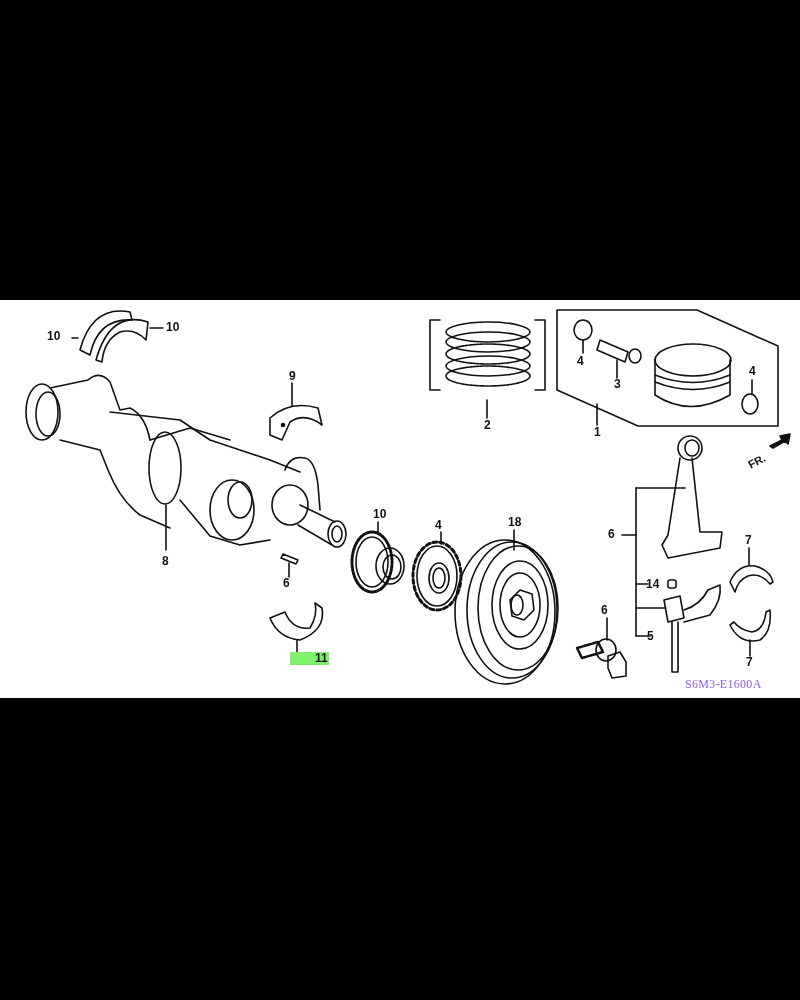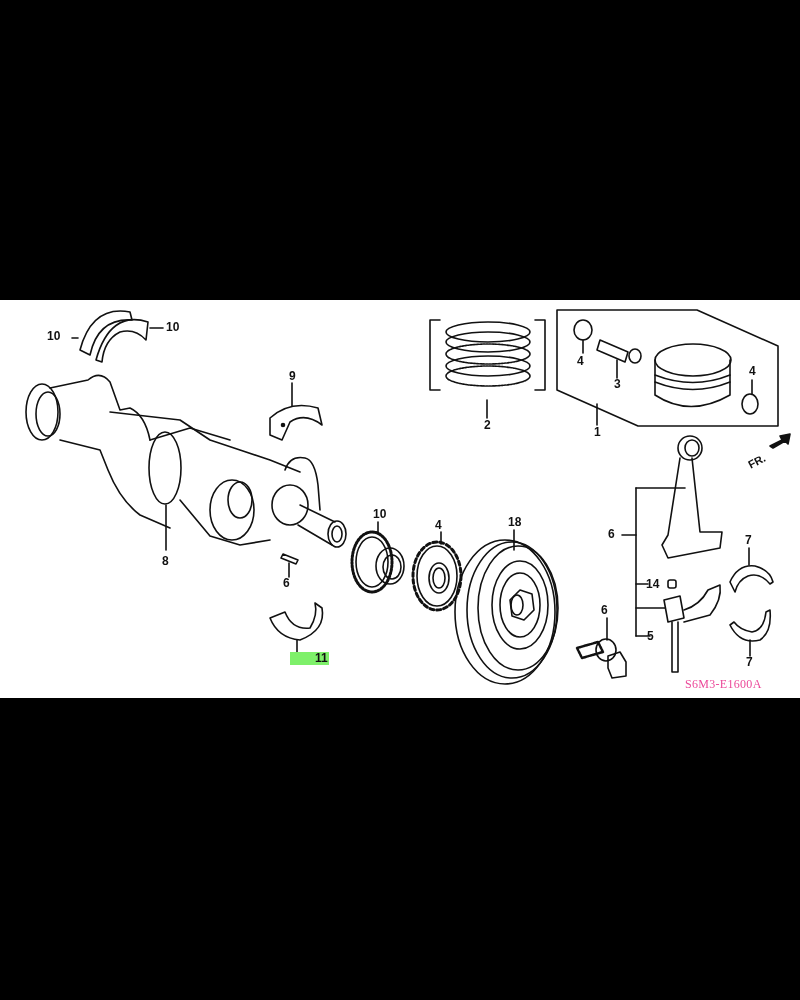--- a/index.html
+++ b/index.html
@@ -16,21 +16,21 @@
   }
   .diagram svg { position: absolute; left: 0; top: 0; }
   .callout {
     position: absolute; font-family: "Liberation Sans", sans-serif;
     font-size: 12px; font-weight: bold; color: #111; line-height: 13px;
     padding: 0 1px; cursor: pointer;
   }
   .callout.hl { background: #7ef06a; padding-left: 25px; }
   .code {
     position: absolute; font-family: "Liberation Serif", serif;
-    font-size: 12px; color: #ec4899; letter-spacing: 0.3px;
+    font-size: 12px; color: #8b5cf6; letter-spacing: 0.3px;
   }
   .fr {
     position: absolute; font-family: "Liberation Sans", sans-serif;
     font-size: 11px; font-weight: bold; color: #111;
     transform: rotate(-28deg); transform-origin: left top;
   }
 </style>
 </head>
 <body>
 

